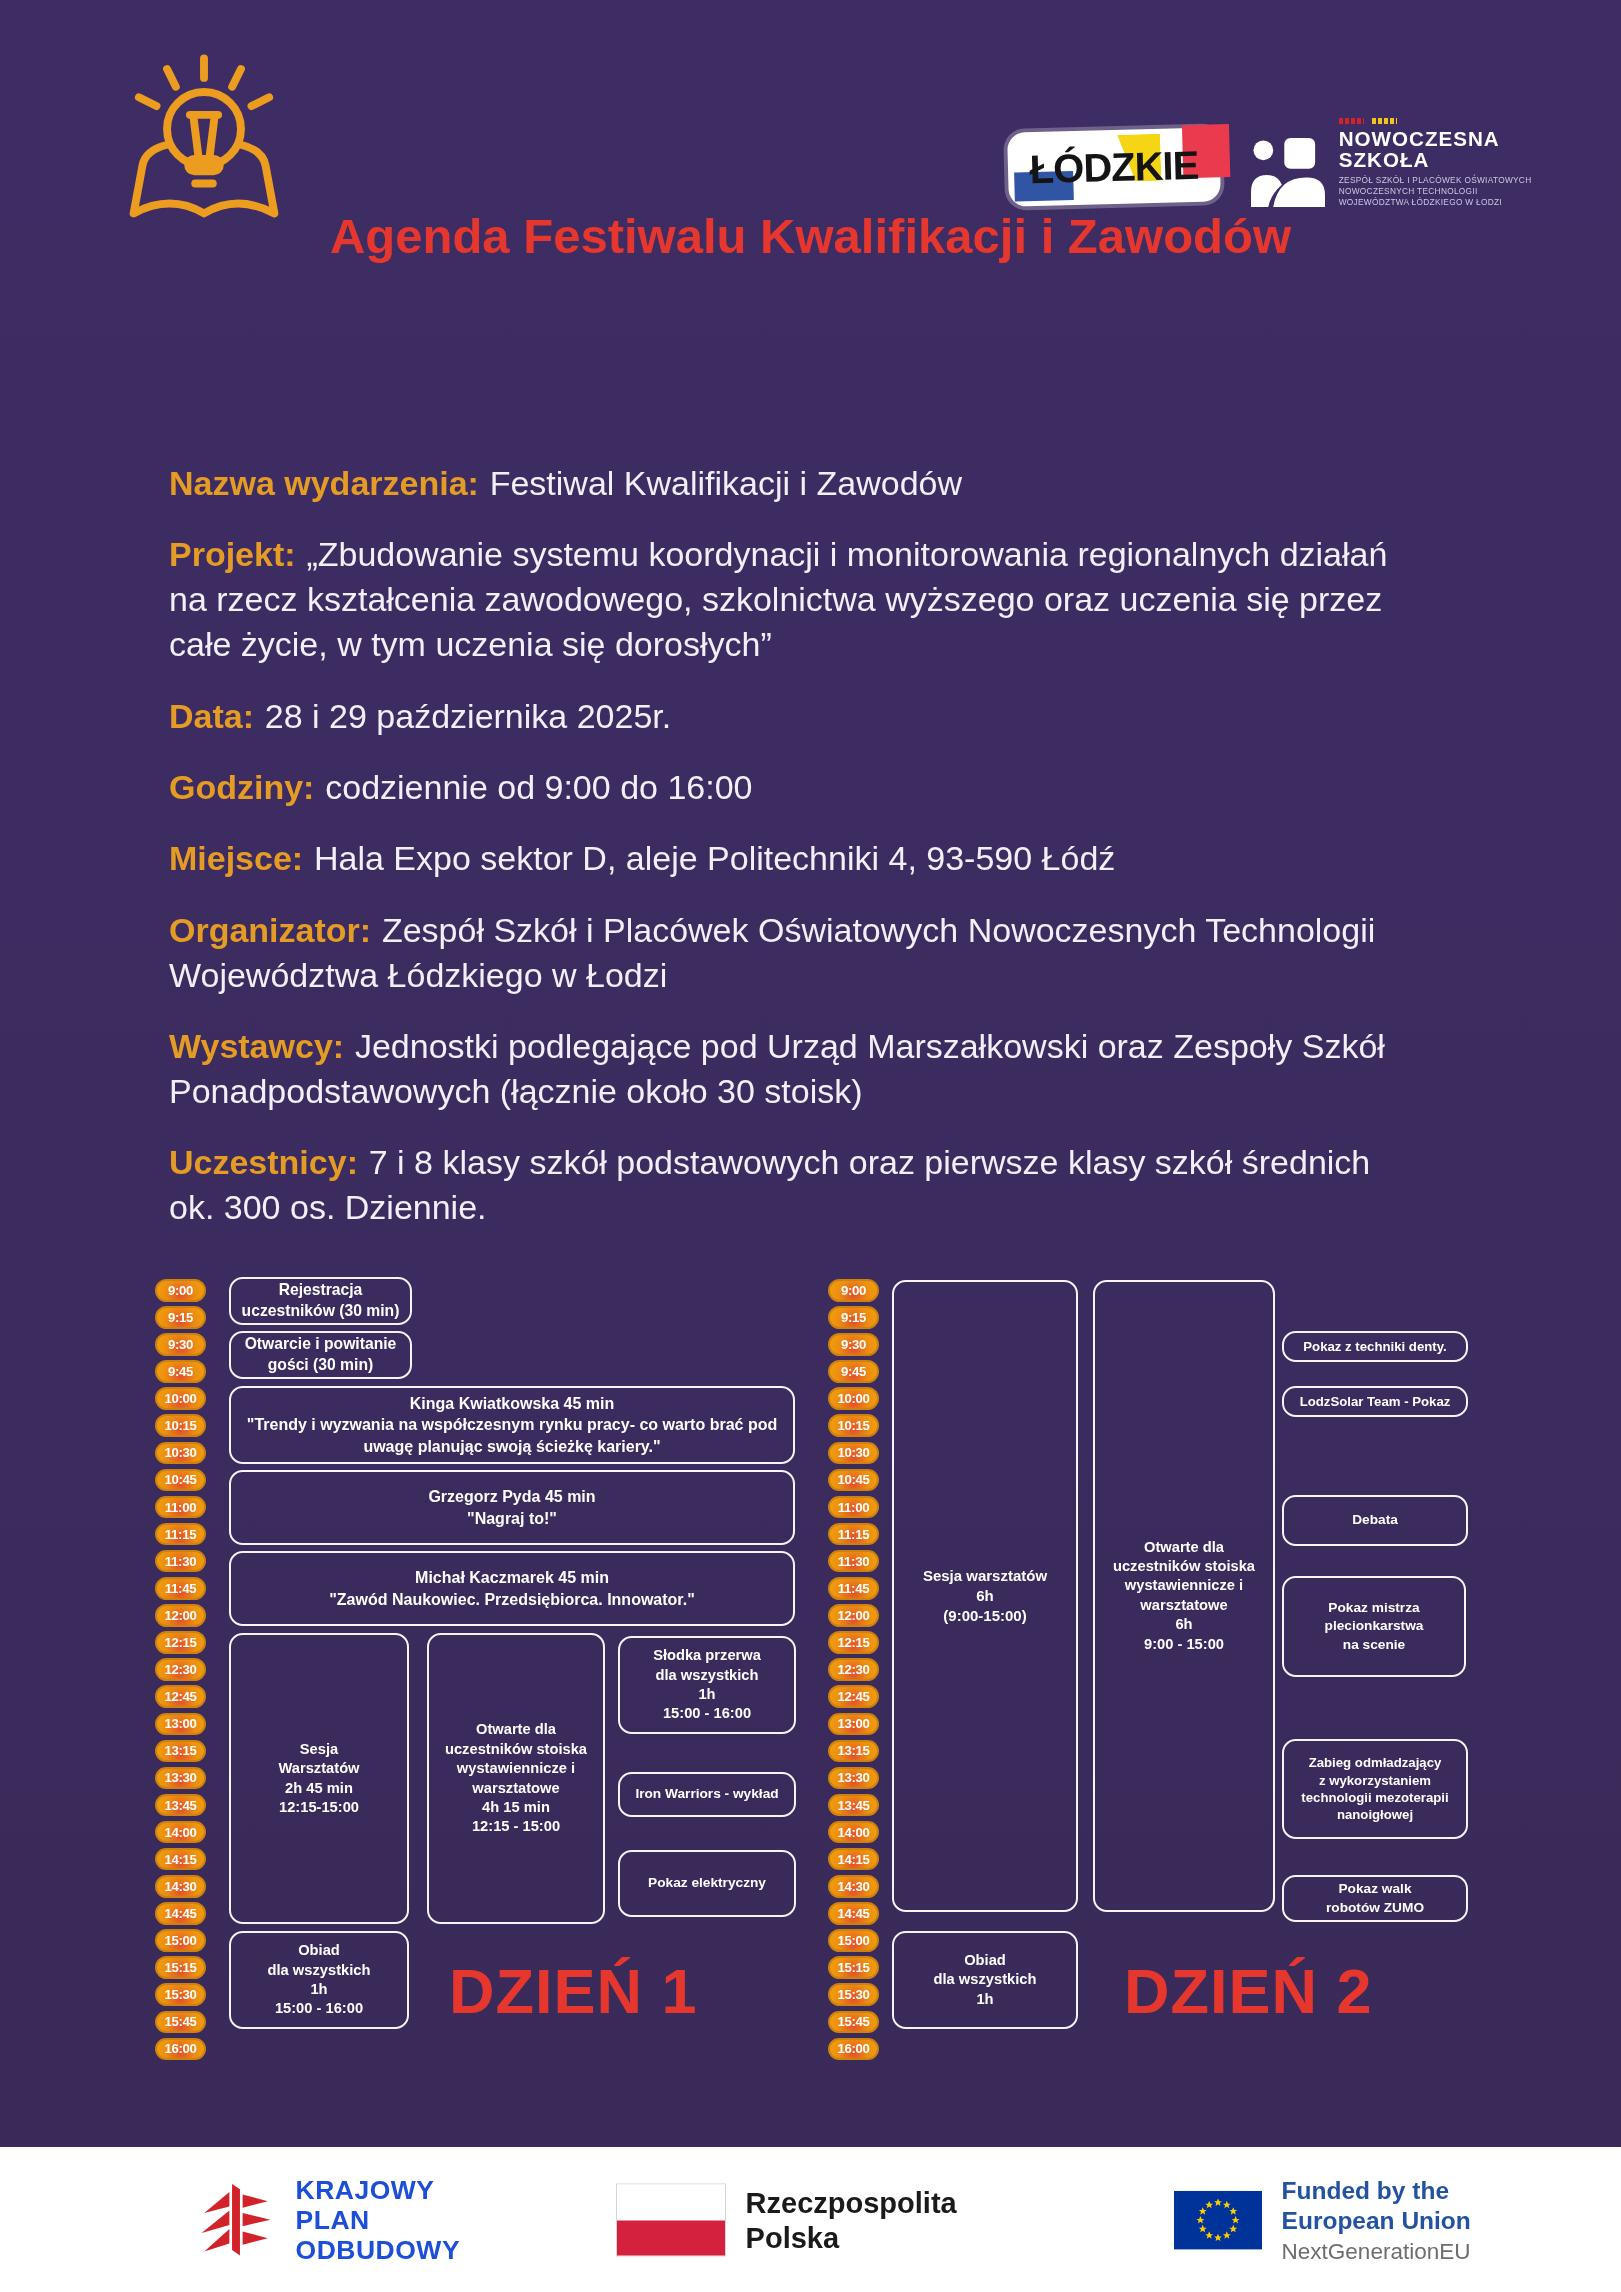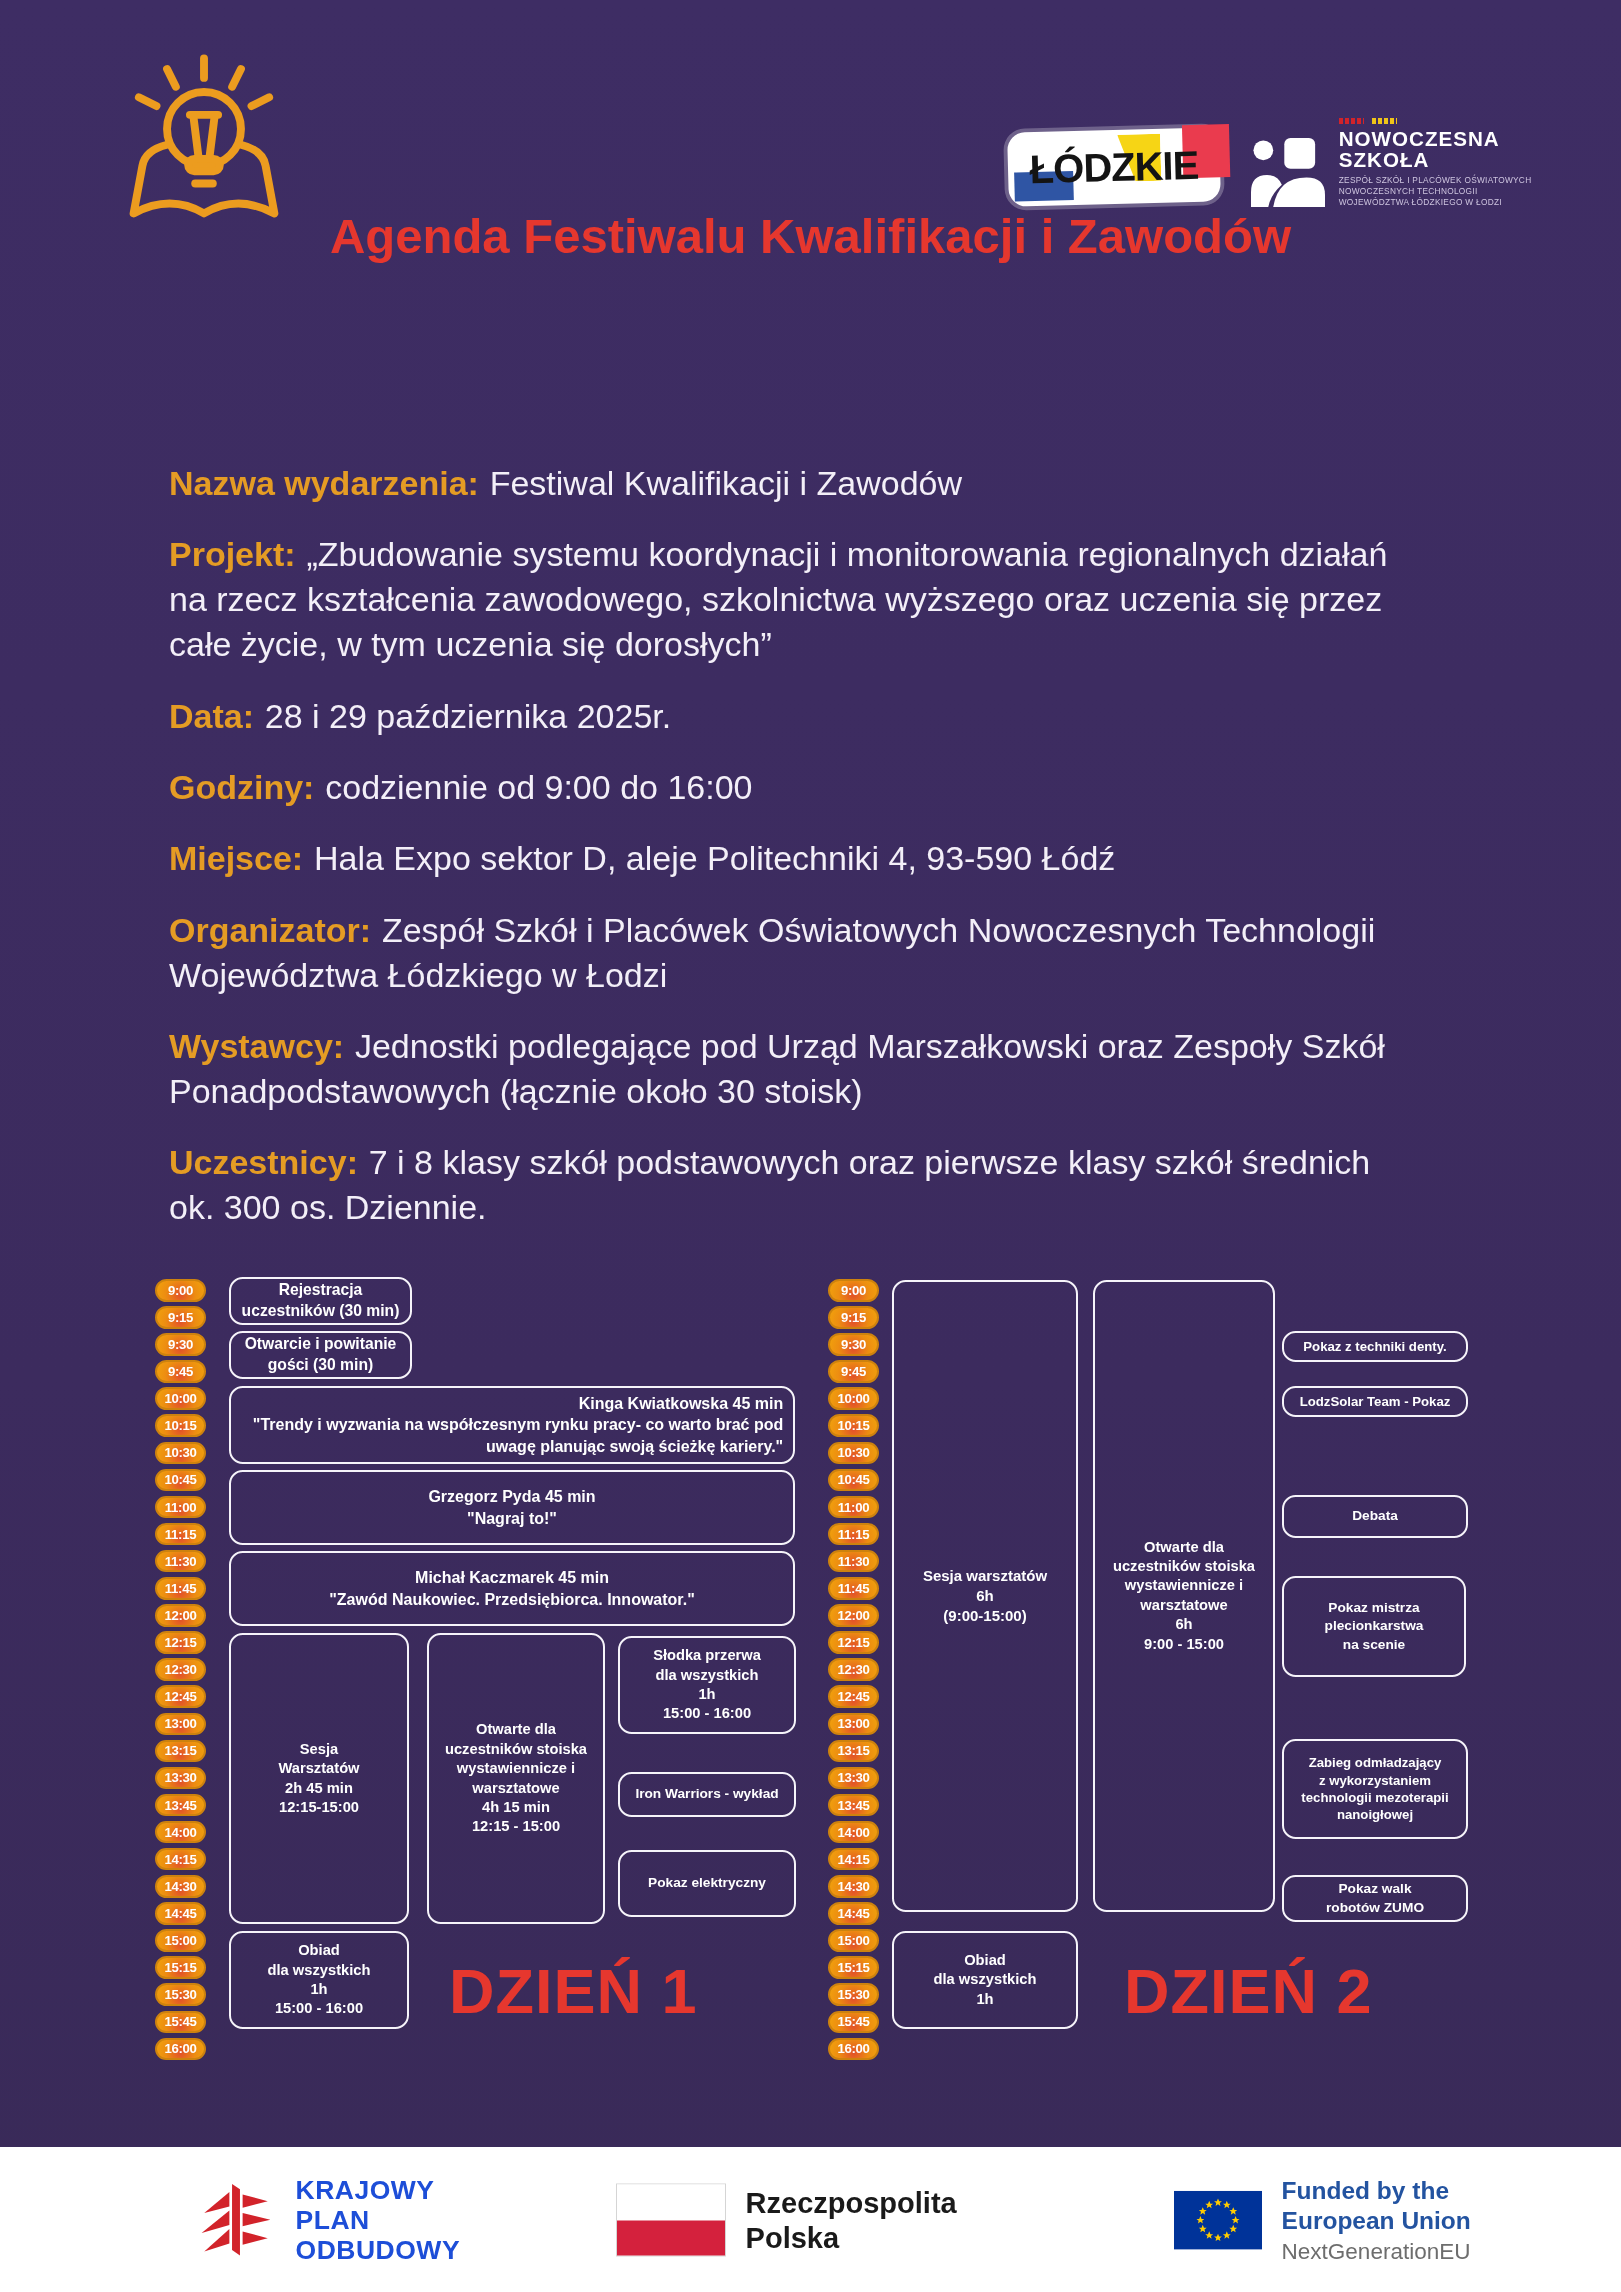--- a/index.html
+++ b/index.html
@@ -132,21 +132,21 @@
         <div class="pill">15:00</div>
         <div class="pill">15:15</div>
         <div class="pill">15:30</div>
         <div class="pill">15:45</div>
         <div class="pill">16:00</div>
       </div>
     <div class="ev" style="left:74px;top:0px;width:183px;height:48px;font-size:15.7px;">Rejestracja
 uczestników (30 min)</div>
     <div class="ev" style="left:74px;top:54px;width:183px;height:48px;font-size:15.7px;">Otwarcie i powitanie
 gości (30 min)</div>
-    <div class="ev" style="left:74px;top:109px;width:566px;height:78px;font-size:16px;text-align:right;">Kinga Kwiatkowska 45 min
+    <div class="ev" style="left:74px;top:109px;width:566px;height:78px;font-size:16px;">Kinga Kwiatkowska 45 min
 "Trendy i wyzwania na współczesnym rynku pracy- co warto brać pod uwagę planując swoją ścieżkę kariery."</div>
     <div class="ev" style="left:74px;top:193px;width:566px;height:75px;font-size:16px;">Grzegorz Pyda 45 min
 "Nagraj to!"</div>
     <div class="ev" style="left:74px;top:274px;width:566px;height:75px;font-size:16px;">Michał Kaczmarek 45 min
 "Zawód Naukowiec. Przedsiębiorca. Innowator."</div>
     <div class="ev" style="left:74px;top:356px;width:180px;height:291px;font-size:14.7px;">Sesja
 Warsztatów
 2h 45 min
 12:15-15:00</div>
     <div class="ev" style="left:272px;top:356px;width:178px;height:291px;font-size:14.7px;">Otwarte dla
@@ -204,21 +204,21 @@
 6h
 (9:00-15:00)</div>
     <div class="ev" style="left:265px;top:2.9px;width:182px;height:632px;font-size:14.7px;">Otwarte dla
 uczestników stoiska
 wystawiennicze i
 warsztatowe
 6h
 9:00 - 15:00</div>
     <div class="ev" style="left:454px;top:54px;width:186px;height:31px;font-size:13.2px;">Pokaz z techniki denty.</div>
     <div class="ev" style="left:454px;top:109px;width:186px;height:31px;font-size:13.2px;">LodzSolar Team - Pokaz</div>
-    <div class="ev" style="left:454px;top:218px;width:186px;height:43px;font-size:13.7px;">Debata</div>
+    <div class="ev" style="left:454px;top:218px;width:186px;height:51px;font-size:13.7px;">Debata</div>
     <div class="ev" style="left:454px;top:299px;width:184px;height:101px;font-size:13.7px;">Pokaz mistrza
 plecionkarstwa
 na scenie</div>
     <div class="ev" style="left:454px;top:462px;width:186px;height:100px;font-size:13.2px;">Zabieg odmładzający
 z wykorzystaniem
 technologii mezoterapii
 nanoigłowej</div>
     <div class="ev" style="left:454px;top:598px;width:186px;height:47px;font-size:13.7px;">Pokaz walk
 robotów ZUMO</div>
     <div class="ev" style="left:64px;top:654px;width:186px;height:98px;font-size:14.7px;">Obiad

